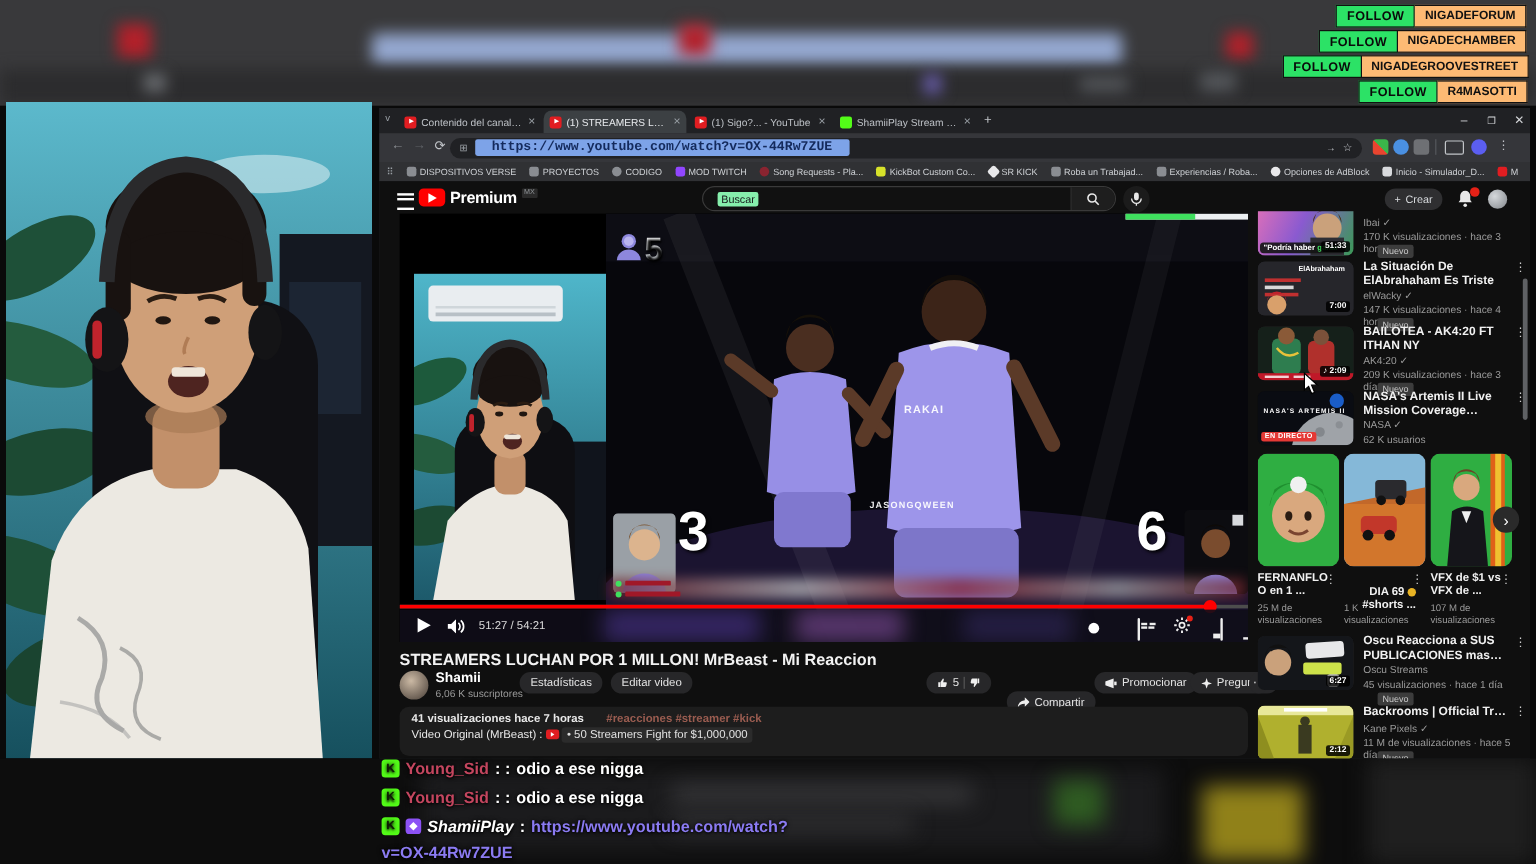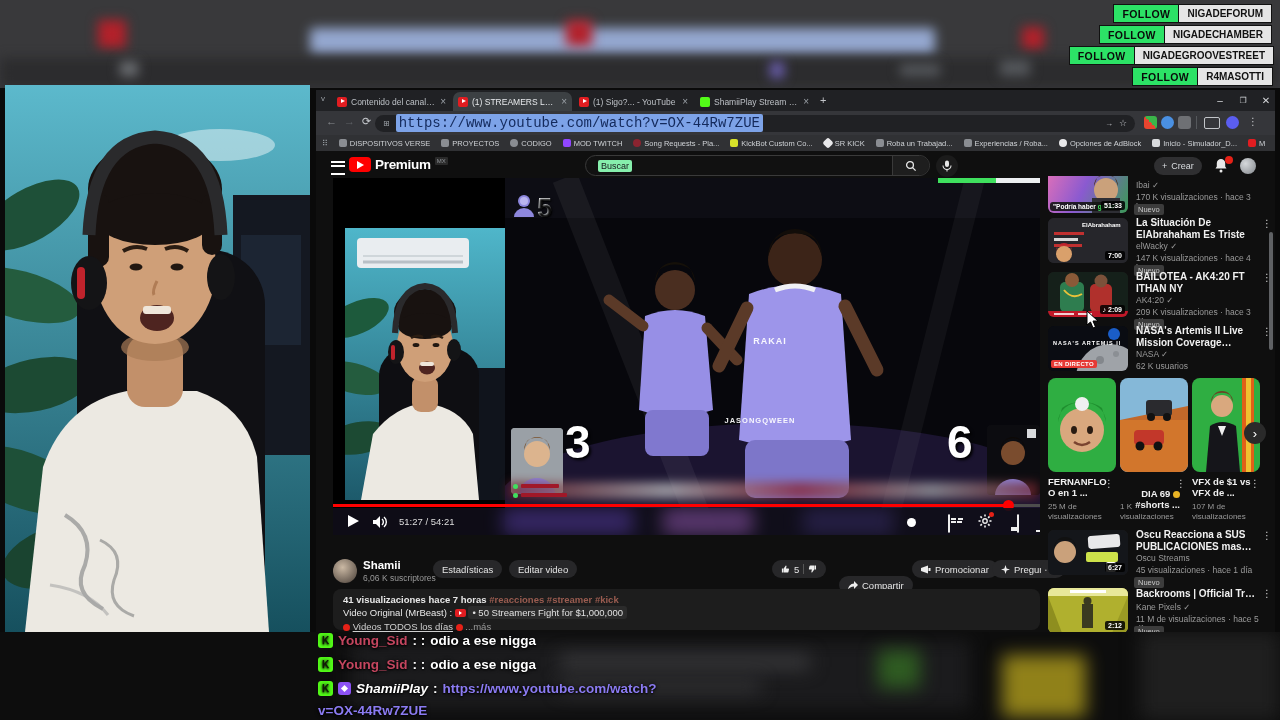--- a/index.html
+++ b/index.html
@@ -30,21 +30,21 @@
        border-top:2.5px solid transparent;border-bottom:2.5px solid transparent;}
   .fav.kick{background:#53fc18;}
   .tclose{margin-left:auto;color:#9aa0a6;font-size:10px;line-height:10px;}
   .winbtn{position:absolute;top:0;height:20px;width:22px;color:#d5d7da;font-size:10px;
           display:flex;align-items:center;justify-content:center;}
   .toolbar{left:0;top:21px;width:959px;height:24px;background:#35363a;}
   .navic{position:absolute;top:4px;font-size:11px;color:#c2c5c9;}
   .urlpill{position:absolute;left:59px;top:3.5px;width:760px;height:17px;border-radius:9px;background:#202124;
            display:flex;align-items:center;padding:0 8px;box-sizing:border-box;gap:6px;}
   .urlsel{background:#7da3e8;color:#142a5c;font-family:"Liberation Mono","DejaVu Sans Mono",monospace;
-          font-size:14px;padding:1px 3px;border-radius:2px;white-space:nowrap;}
+          font-size:11px;padding:1px 14px;border-radius:2px;white-space:nowrap;font-weight:bold;}
   .exticon{position:absolute;top:5px;width:13px;height:13px;border-radius:3px;}
   .bkbar{left:0;top:45px;width:959px;height:16px;background:#303134;display:flex;align-items:center;
          gap:11px;padding:0 8px 0 6px;box-sizing:border-box;overflow:hidden;}
   .bk{display:flex;align-items:center;gap:3px;color:#cfd2d6;font-size:7.5px;white-space:nowrap;flex:0 0 auto;}
   .bkic{width:8px;height:8px;border-radius:2px;background:#8a8d92;flex:0 0 auto;}
 
   
   .ytapp{left:0;top:61px;width:959px;height:481px;background:#0f0f0f;}
   .burger{position:absolute;left:15px;top:10px;width:14px;height:10px;
           border-top:2px solid #fff;border-bottom:2px solid #fff;}
@@ -113,54 +113,54 @@
   .vtitle{position:absolute;left:17px;top:391px;width:690px;color:#f2f2f2;font-size:13.5px;font-weight:700;}
   .chrow{position:absolute;left:17px;top:406px;width:707px;height:28px;}
   .chav{position:absolute;left:0;top:2px;width:24px;height:24px;border-radius:50%;
         background:radial-gradient(circle at 40% 35%,#cbb9a4,#6e6257 70%,#3c352e);}
   .chname{position:absolute;left:30px;top:2px;color:#fff;font-size:11.5px;font-weight:700;}
   .chsubs{position:absolute;left:30px;top:16px;color:#9a9a9a;font-size:8.5px;}
   .pill{position:absolute;top:3px;height:18px;border-radius:9px;background:#272729;color:#e4e4e4;
         font-size:9.5px;display:flex;align-items:center;justify-content:center;gap:4px;padding:0 9px;box-sizing:border-box;}
   .descbox{position:absolute;left:17px;top:438px;width:707px;height:41px;background:#1d1d1d;border-radius:8px;
            padding:5px 10px;box-sizing:border-box;color:#e8e8e8;font-size:9.5px;}
-  .hash{color:#9a5c50;}
+  .hash{color:#9a5c50;margin-left:16px;}
   .chiplink{background:#2b2b2b;border-radius:3px;padding:1px 4px;color:#e0e0e0;}
   .rdot{display:inline-block;width:7px;height:7px;border-radius:50%;background:#e62117;vertical-align:middle;}
   .ytmini{display:inline-block;width:11px;height:8px;background:#e11d21;border-radius:2px;position:relative;vertical-align:middle;}
   .ytmini::after{content:"";position:absolute;left:4px;top:2px;border-left:3px solid #fff;
        border-top:2px solid transparent;border-bottom:2px solid transparent;}
 
   
   .sb{position:absolute;left:732px;top:25px;width:224px;height:456px;overflow:hidden;}
   .thumb{position:absolute;left:0;width:80px;height:45px;border-radius:6px;overflow:hidden;background:#222;}
   .dur{position:absolute;right:3px;bottom:3px;background:rgba(0,0,0,.85);color:#fff;font-size:7px;
        font-weight:700;padding:1px 3px;border-radius:2px;}
   .sbt{position:absolute;left:88px;width:124px;color:#f1f1f1;font-size:10px;font-weight:700;line-height:11.5px;}
   .sbc{position:absolute;left:88px;color:#9a9a9a;font-size:8.5px;}
-  .nuevo{position:absolute;left:86px;background:#3c3c3c;color:#c9c9c9;font-size:7.5px;padding:1px 4px;border-radius:2px;}
+  .nuevo{position:absolute;left:100px;background:#3c3c3c;color:#c9c9c9;font-size:7.5px;padding:1px 4px;border-radius:2px;}
   .kebab{position:absolute;left:214px;color:#cfcfcf;font-size:10px;}
   .livechip{position:absolute;left:3px;bottom:3px;background:#e53935;color:#fff;font-size:6px;font-weight:700;
             padding:1px 3px;border-radius:2px;letter-spacing:.3px;}
   .capchip{position:absolute;left:2px;bottom:2px;background:rgba(20,20,20,.9);border-radius:3px;
            padding:1px 3px;font-size:6.5px;font-weight:700;color:#fff;white-space:nowrap;}
   .capchip b{color:#3fe05e;}
   .short{position:absolute;width:68px;height:94px;border-radius:8px;overflow:hidden;background:#222;}
   .shtitle{position:absolute;width:60px;color:#f1f1f1;font-size:9.5px;font-weight:700;line-height:11px;}
   .shmeta{position:absolute;width:64px;color:#9a9a9a;font-size:8px;line-height:9.5px;}
   .coin{display:inline-block;width:7px;height:7px;border-radius:50%;background:#e8b324;vertical-align:-1px;}
   .chevcircle{position:absolute;left:196px;top:246px;width:22px;height:22px;border-radius:50%;background:#2a2a2a;
               color:#fff;font-size:13px;display:flex;align-items:center;justify-content:center;}
   .scrollbar{position:absolute;left:953px;top:81px;width:4px;height:118px;background:#5f6164;border-radius:2px;}
 
   
   .frow{position:absolute;display:flex;height:19px;}
   .fbtn{background:#2ce266;color:#0a0a0a;font-size:10.5px;font-weight:800;letter-spacing:.4px;
         display:flex;align-items:center;justify-content:center;width:66px;border:1px solid #111;box-sizing:border-box;}
-  .fname{background:#e5e5e5;color:#111;font-size:10px;font-weight:800;display:flex;align-items:center;
+  .fname{background:#fdba74;color:#111;font-size:10px;font-weight:800;display:flex;align-items:center;
          justify-content:center;padding:0 8px;border:1px solid #111;border-left:none;box-sizing:border-box;}
 
   
   .msg{position:absolute;left:318px;display:flex;align-items:center;gap:5px;font-size:13.5px;font-weight:700;
        color:#fff;text-shadow:0 1px 2px #000,0 0 4px rgba(0,0,0,.8);}
   .kbadge{width:15px;height:15px;border-radius:3px;background:#53fc18;color:#0f1a06;font-size:10px;font-weight:800;
           display:flex;align-items:center;justify-content:center;flex:0 0 auto;}
   .modbadge{width:13px;height:13px;border-radius:3px;background:#8c52f5;position:relative;flex:0 0 auto;}
   .modbadge::after{content:"";position:absolute;left:4px;top:4px;width:5px;height:5px;background:#fff;transform:rotate(45deg);}
   .uname{color:#c4465f;}
@@ -502,20 +502,21 @@
                   <line x1="10.1" y1="3.9" x2="11.6" y2="2.4"></line>
                 </g>
               </svg>
             <span class="reddot"></span>
           </span>
           <span class="cicon minibox" style="left:668px;"></span>
           <span class="cicon fsq" style="left:691px;"></span>
         </div>
       </div>
 
+      <div class="vtitle ell">STREAMERS LUCHAN POR 1 MILLON! MrBeast - Mi Reaccion</div>
       <div class="chrow">
         <span class="chav"></span>
         <span class="chname">Shamii</span>
         <span class="chsubs">6,06 K suscriptores</span>
         <span class="pill" style="left:100px;">
             <span>Estadísticas</span>
           </span>
         <span class="pill" style="left:176px;">
             <span>Editar video</span>
           </span>
@@ -556,26 +557,20 @@
       <div class="descbox">
         <div style="font-weight:700;">
           <span>41 visualizaciones hace 7 horas</span>
           <span class="hash">#reacciones #streamer #kick</span>
         </div>
         <div style="margin-top:2px;">
           <span>Video Original (MrBeast) :</span>
           <span class="ytmini"></span>
           <span class="chiplink">• 50 Streamers Fight for $1,000,000</span>
         </div>
-        <div style="margin-top:3px;color:#cfcfcf;">
-          <span class="rdot"></span>
-          <span style="text-decoration:underline;">Videos TODOS los días</span>
-          <span class="rdot"></span>
-          <span style="color:#9a9a9a;">...más</span>
-        </div>
       </div>
 
       <div class="sb">
 
         <div class="thumb" style="top:-8px;">
           <div style="position:absolute;inset:0;background:linear-gradient(115deg,#e070b8,#8a5ad0 45%,#3a9a55);"></div>
           <svg width="80" height="45" viewBox="0 0 80 45" style="position:absolute;left:0;top:0;">
               <circle cx="58" cy="22" r="12" fill="#caa17b"></circle>
               <path d="M46,18 a12,12 0 0 1 24,0 l-3,-8 a12,8 0 0 0 -18,0 Z" fill="#4a2f1a"></path>
               <rect x="44" y="30" width="28" height="15" fill="#2e2e34"></rect>

